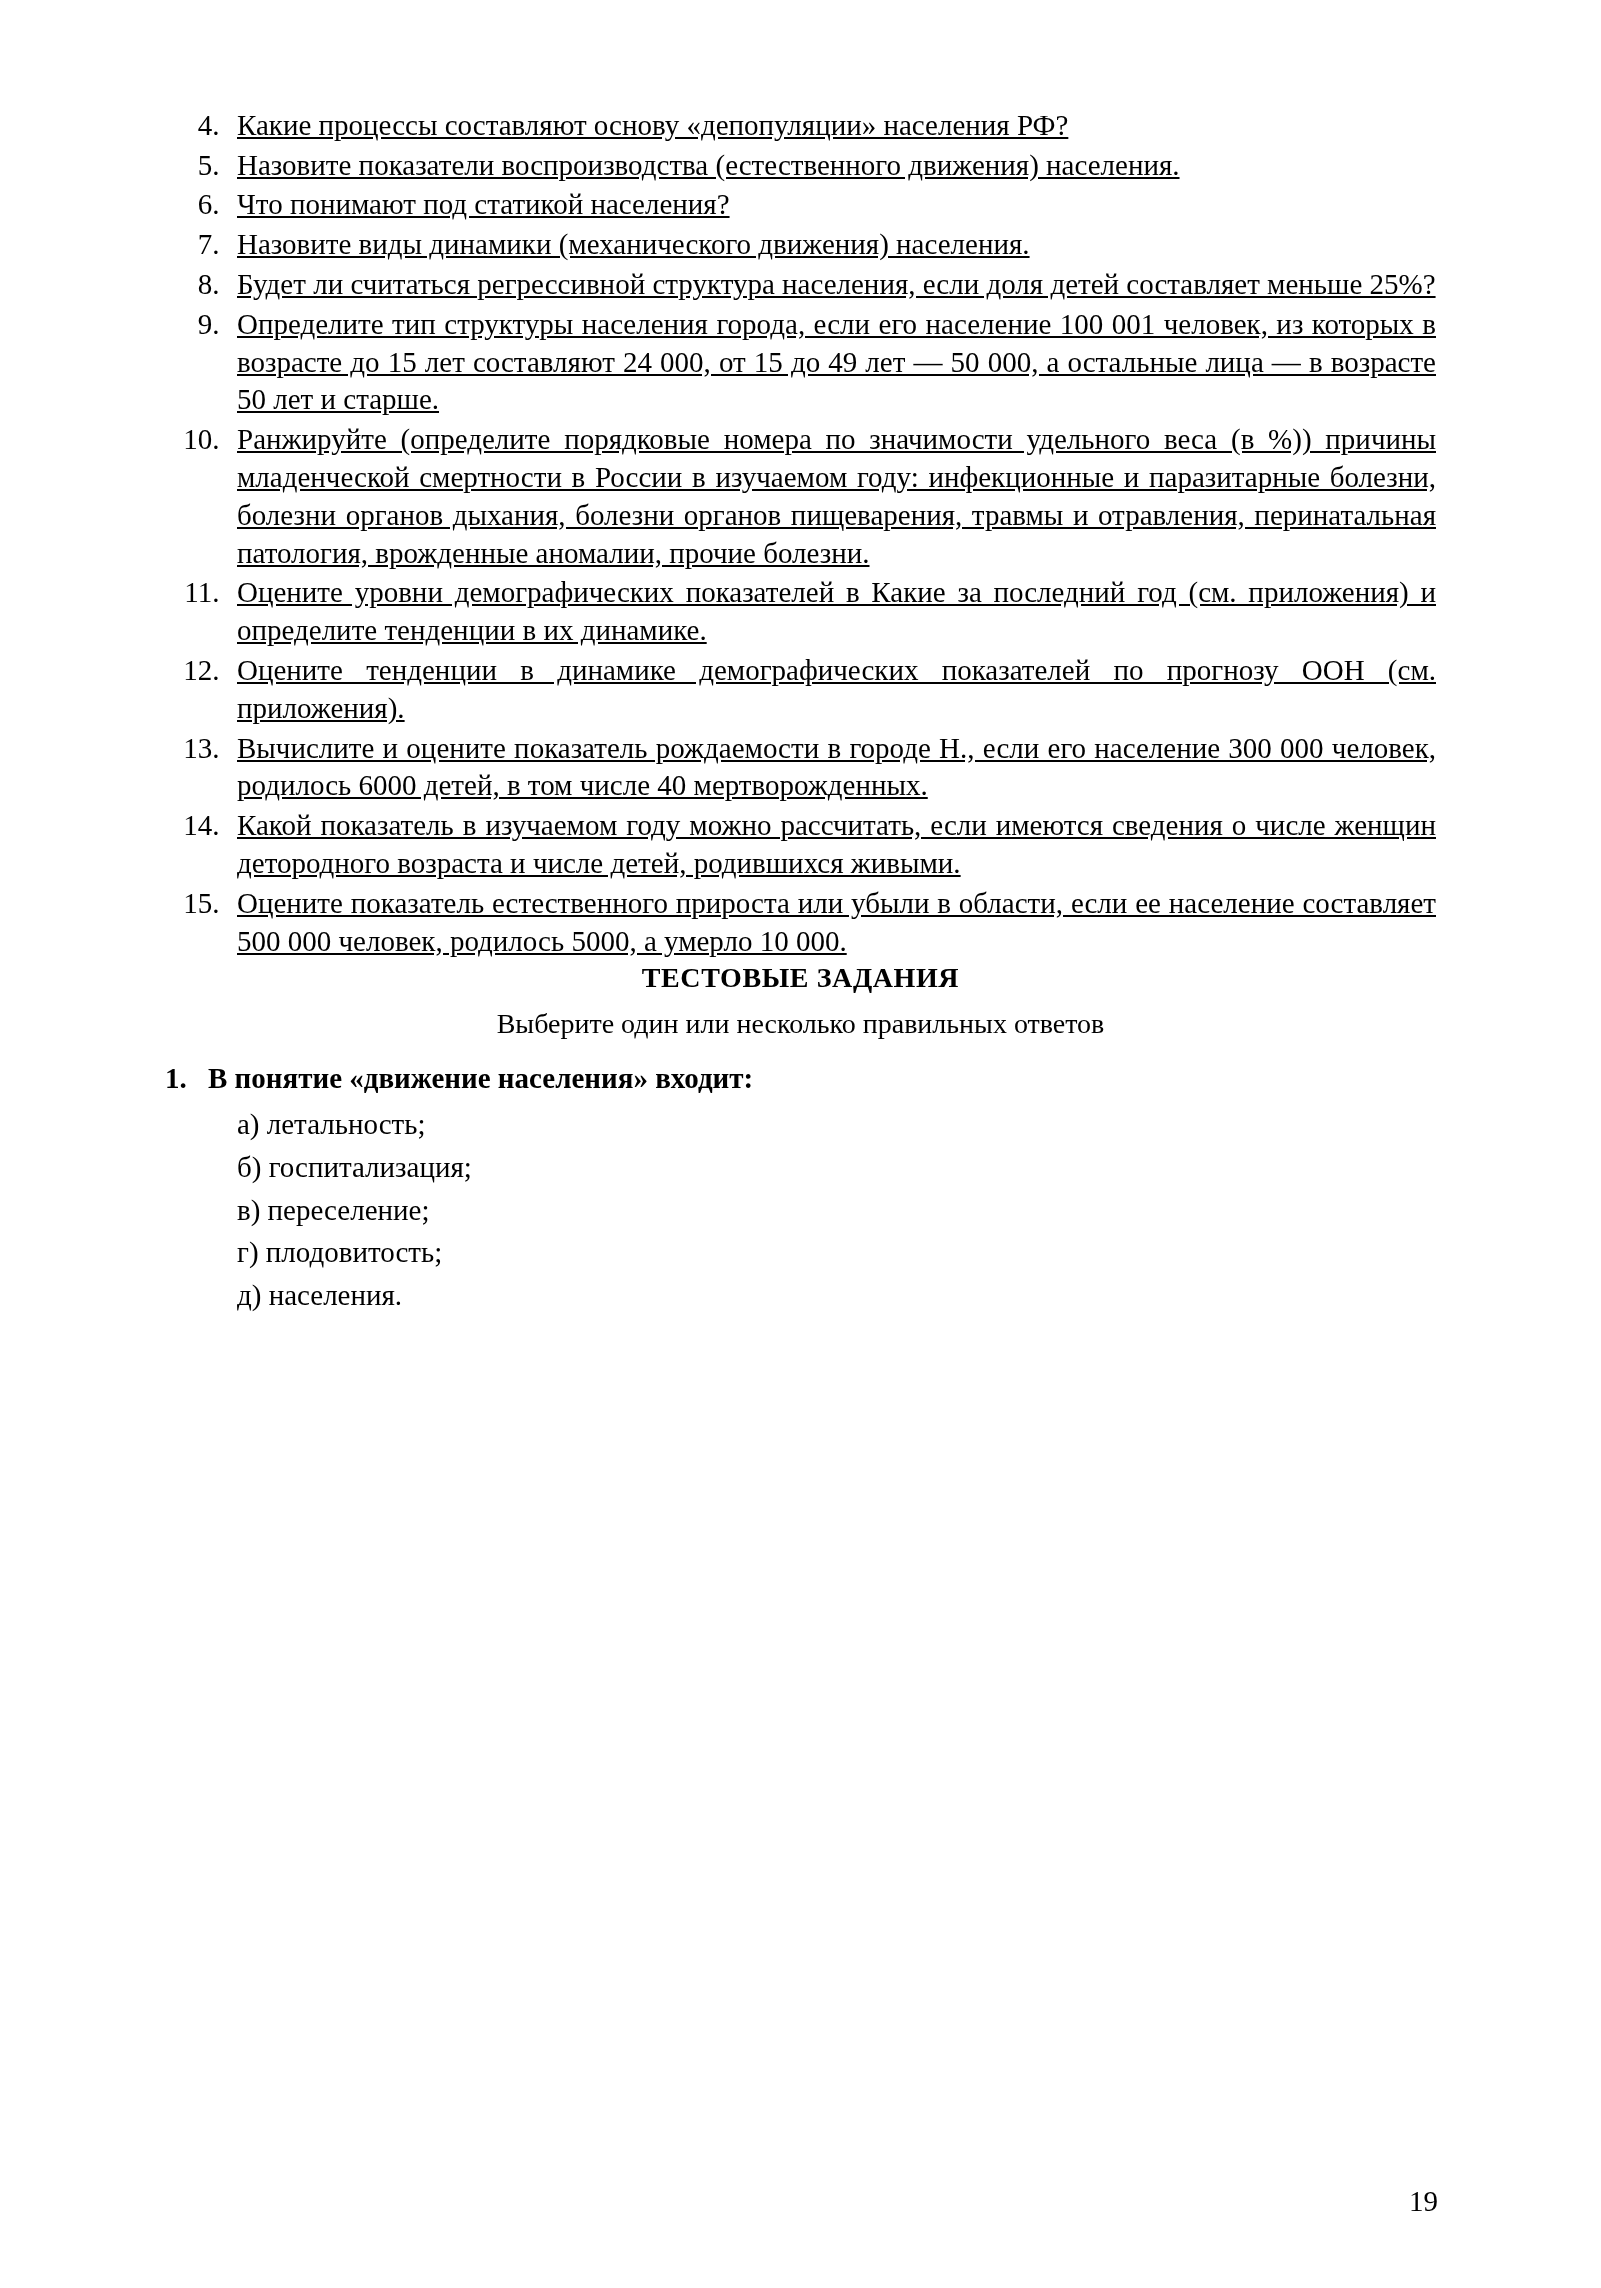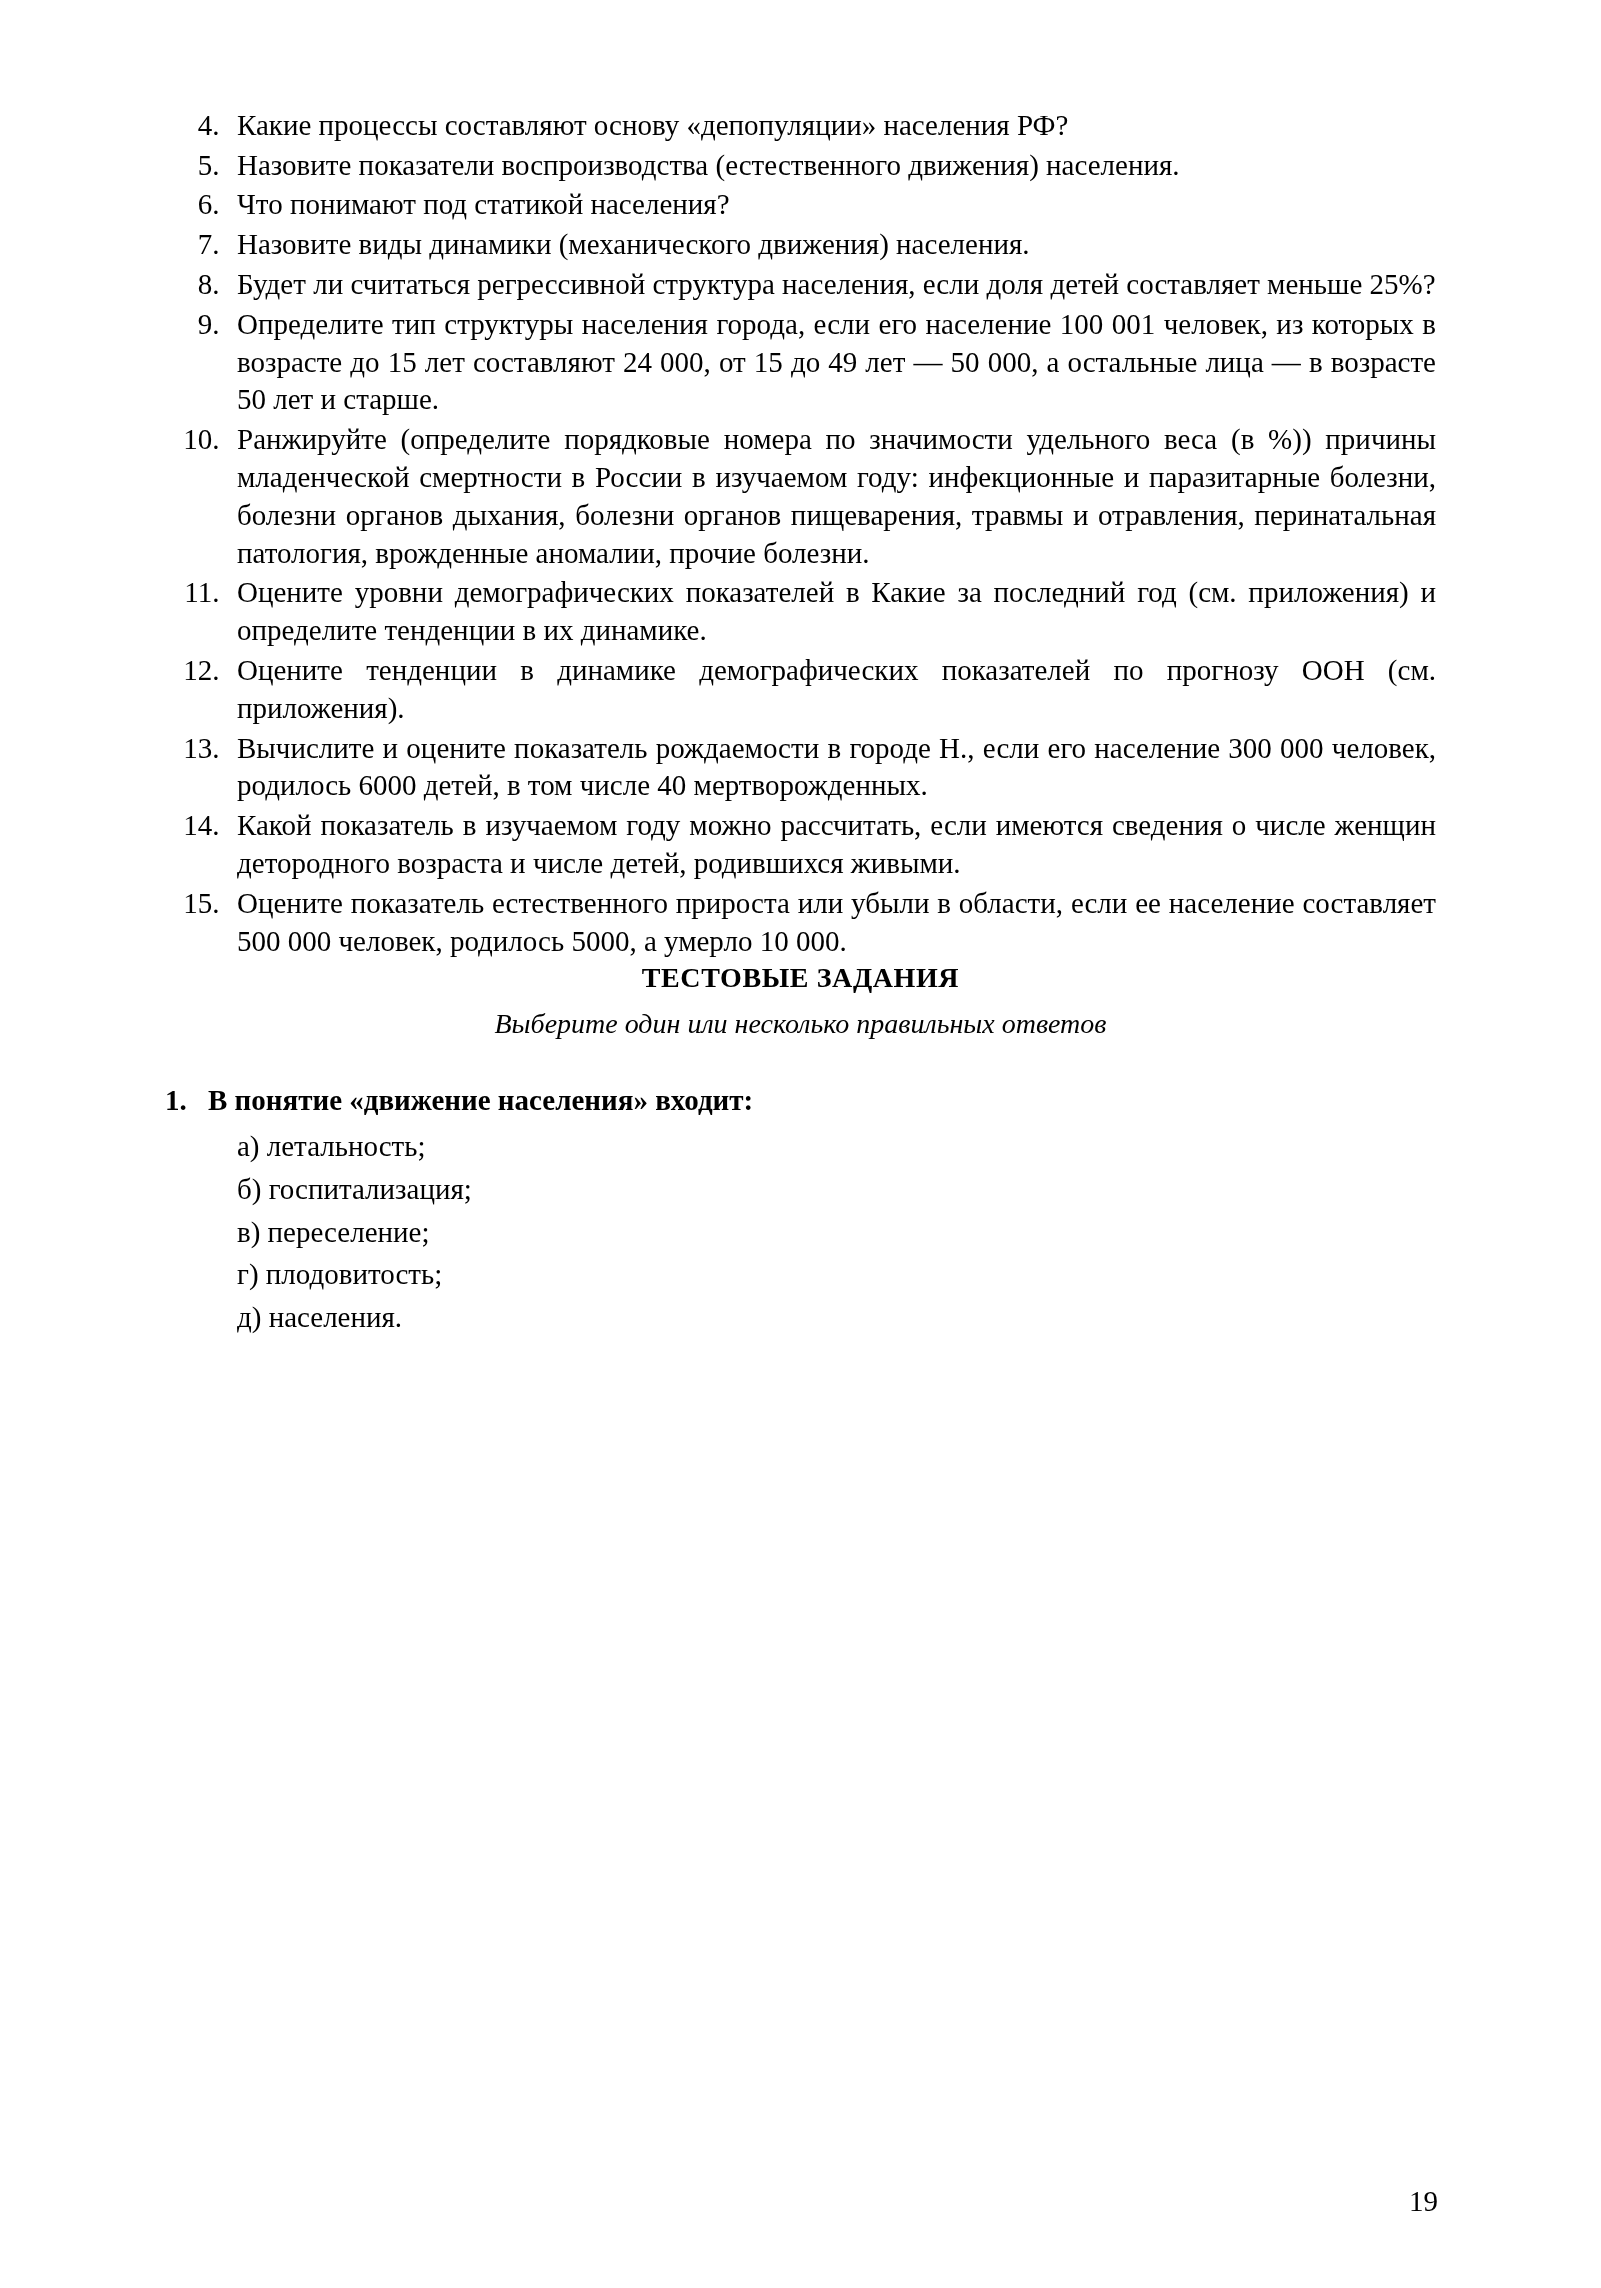--- a/index.html
+++ b/index.html
@@ -41,34 +41,34 @@
     text-align: right;
     padding-right: 17.5px;
     box-sizing: border-box;
     font-size: 29px;
   }
   .qtext {
     flex: 1 1 auto;
     text-align: justify;
     text-justify: inter-word;
     hyphens: manual;
+    text-decoration: underline;
   }
   
   .test-heading {
     text-align: center;
     font-weight: bold;
     font-size: 28px;
     letter-spacing: 0.6px;
     margin-bottom: 13.6px;
   }
   .test-subheading {
     text-align: center;
-    font-style: italic;
     font-size: 28px;
-    margin-bottom: 42px;
+    margin-bottom: 20px;
   }
   .test-q {
     display: flex;
     align-items: flex-start;
     font-size: 29px;
     font-weight: bold;
     line-height: 1.3;
     margin-bottom: 5.8px;
   }
   .test-q .tqnum {

